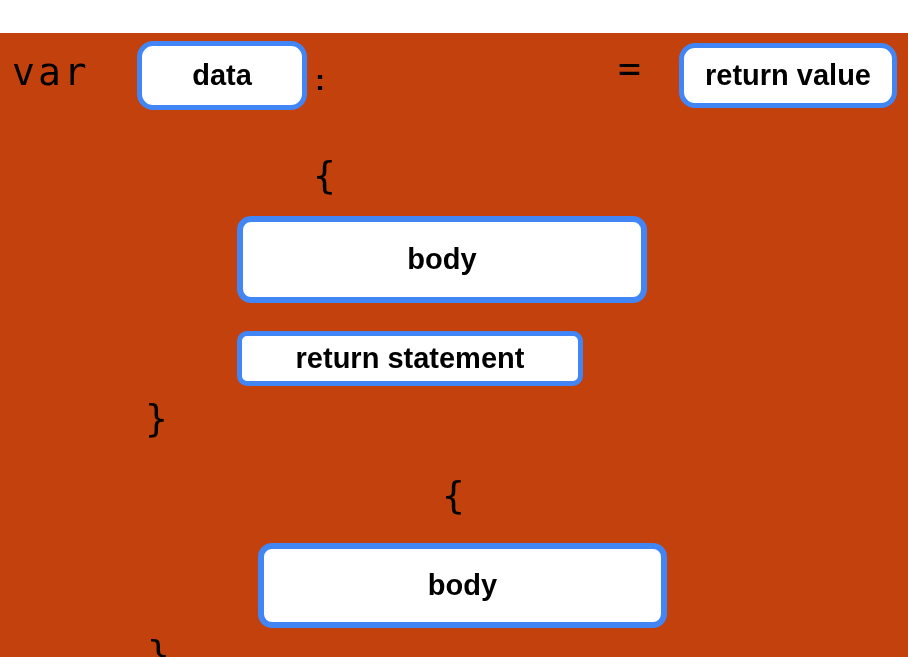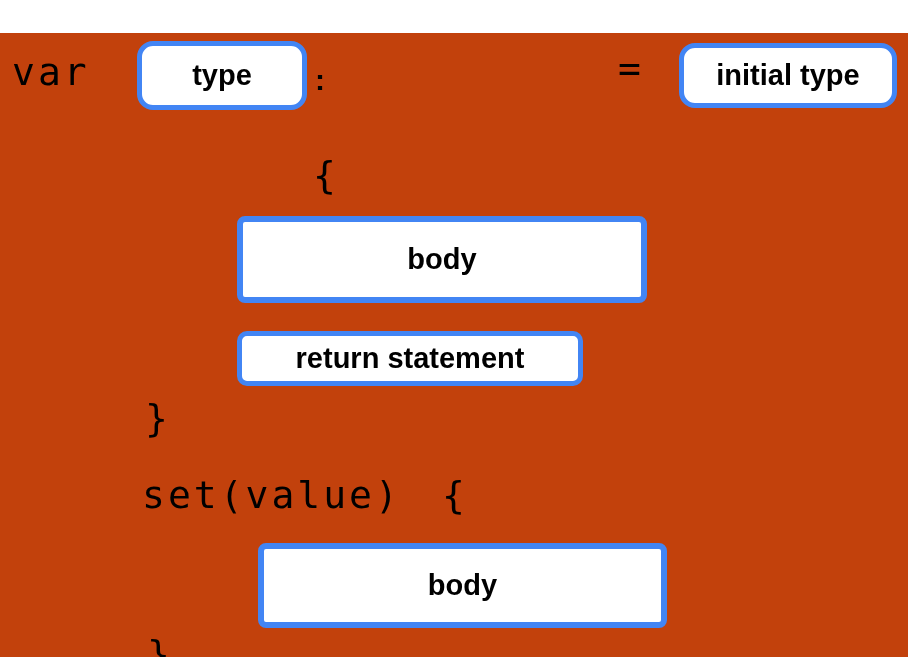--- a/index.html
+++ b/index.html
@@ -41,56 +41,55 @@
     justify-content: center;
   }
   .pill .label {
     font-family: "Liberation Sans", sans-serif;
     font-weight: 700;
     font-size: 29px;
     line-height: 1;
     color: var(--ink);
     white-space: nowrap;
   }
-  .pill.big { border-width: 6px; border-radius: 8px; }
+  .pill.big { border-width: 6px; border-radius: 14px; }
   .pill.slim { border-width: 5px; border-radius: 10px; text-align: center; }
 </style>
 </head>
 <body>
 
 <div class="canvas">
 
   <span class="code" style="left:12px; top:20px;">var</span>
 
   <div class="pill" style="left:137px; top:8px; width:170px; height:69px;">
-    <span class="label">type</span>
+    <span class="label">data</span>
   </div>
 
   <span class="punct-bold" style="left:315px; top:32px;">:</span>
 
 
   <span class="code" style="left:618px; top:16px;">=</span>
 
   <div class="pill" style="left:679px; top:10px; width:218px; height:65px;">
-    <span class="label">initial type</span>
+    <span class="label">return value</span>
   </div>
 
   <span class="code" style="left:313px; top:123px;">{</span>
 
   <div class="pill big" style="left:237px; top:183px; width:410px; height:87px;">
     <span class="label">body</span>
   </div>
 
   <div class="pill slim" style="left:237px; top:298px; width:346px; height:55px;">
     <span class="label">return statement</span>
   </div>
 
   <span class="code" style="left:145px; top:366px;">}</span>
 
-  <span class="code" style="left:142px; top:443px;">set(value)</span>
   <span class="code" style="left:442px; top:443px;">{</span>
 
   <div class="pill big" style="left:258px; top:510px; width:409px; height:85px;">
     <span class="label">body</span>
   </div>
 
   <span class="code" style="left:147px; top:602px;">}</span>
 
 </div>
 

